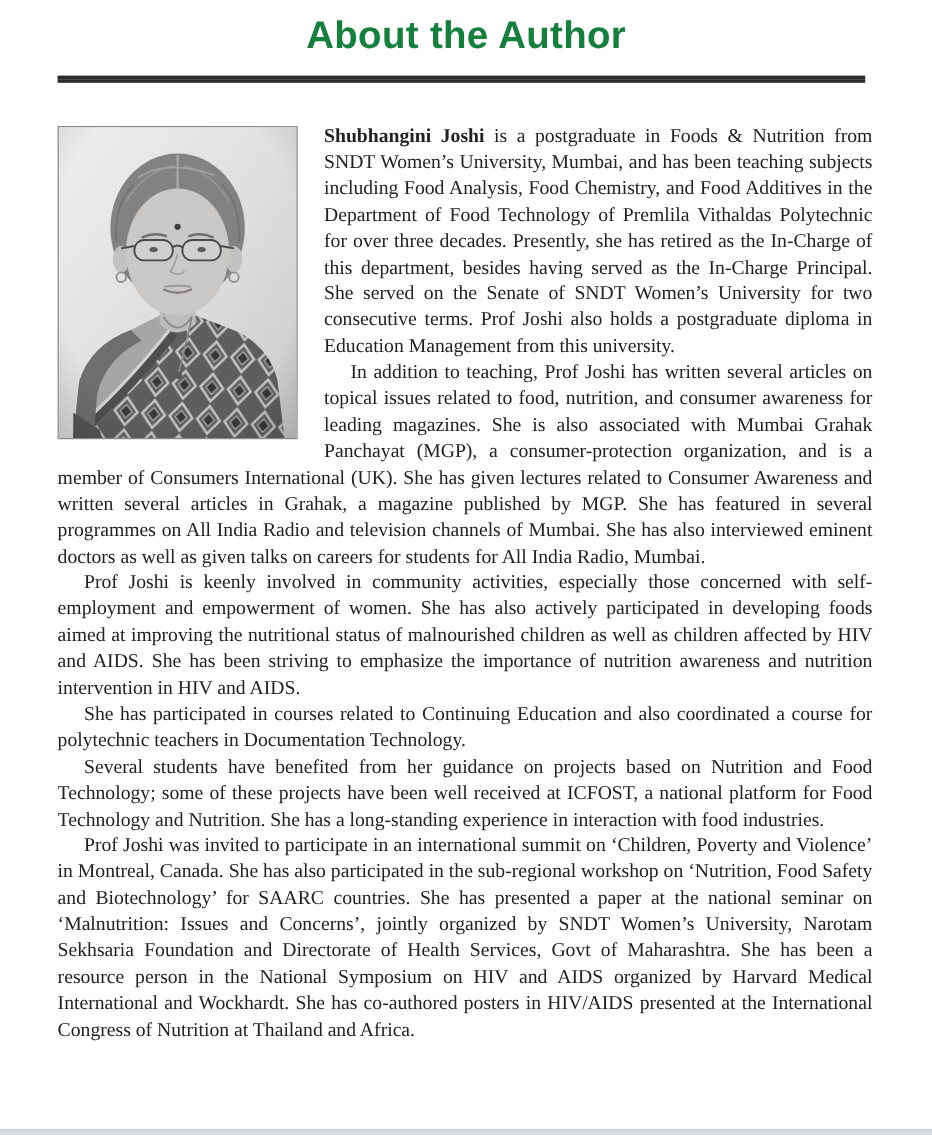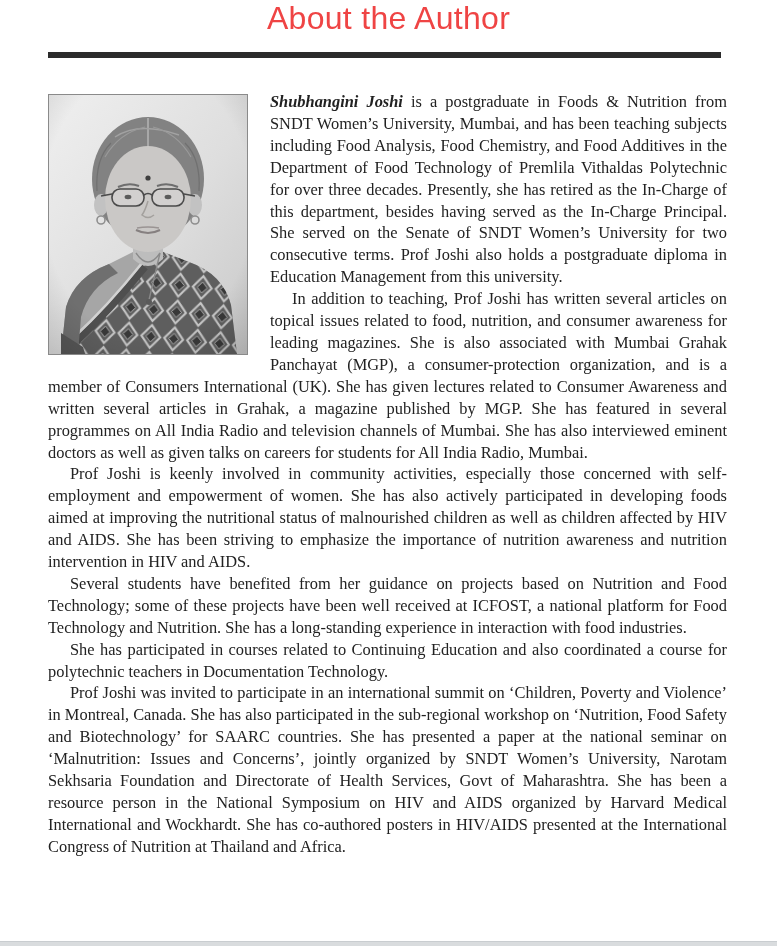--- a/index.html
+++ b/index.html
@@ -10,26 +10,27 @@
     width: 777px;
     height: 946px;
     margin: 0 auto;
     background: #ffffff;
     overflow: hidden;
     font-family: "Liberation Serif", serif;
     color: #1f1f1f;
   }
 
   .page-title {
+    margin-top: 11px;
     text-align: center;
     font-family: "Liberation Sans", sans-serif;
-    font-weight: 400;
+    font-weight: 700;
     font-size: 32px;
     letter-spacing: 0.3px;
-    color: #ef4444;
+    color: #15803d;
   }
 
   .double-rule {
     margin: 15px 56px 0 48px;
     height: 2px;
     border-top: 3px solid #2b2b2b;
     border-bottom: 3px solid #2b2b2b;
   }
 
   .body-text {
@@ -45,21 +46,21 @@
     width: 200px;
     height: 261px;
     margin: 3px 22px 14px 0;
     border: 1px solid #8a8a8a;
     background: #e6e6e6;
   }
   .photo-frame svg { display: block; width: 100%; height: 100%; }
 
   .para { margin: 0; }
   .para.indent { text-indent: 22px; }
-  .para .lead-bold { font-weight: 700; font-style: italic; }
+  .para .lead-bold { font-weight: 700; }
   .para .mag-italic { }
 
   .bottom-edge {
     position: absolute;
     left: 0; right: 0; bottom: 0;
     height: 5px;
     background: #d9dcde;
     border-top: 1px solid #c9cdd0;
   }
 </style>
@@ -150,22 +151,22 @@
         <rect x="0" y="0" width="198" height="259" fill="url(#vig)"></rect>
       </svg>
     </div>
 
     <p class="para"><span class="lead-bold">Shubhangini Joshi</span><span> is a postgraduate in Foods &amp; Nutrition from SNDT Women’s University, Mumbai, and has been teaching subjects including Food Analysis, Food Chemistry, and Food Additives in the Department of Food Technology of Premlila Vithaldas Polytechnic for over three decades. Presently, she has retired as the In-Charge of this department, besides having served as the In-Charge Principal. She served on the Senate of SNDT Women’s University for two consecutive terms. Prof Joshi also holds a postgraduate diploma in Education Management from this university.</span></p>
 
     <p class="para indent"><span>In addition to teaching, Prof Joshi has written several articles on topical issues related to food, nutrition, and consumer awareness for leading magazines. She is also associated with Mumbai Grahak Panchayat (MGP), a consumer-protection organization, and is a member of Consumers International (UK). She has given lectures related to Consumer Awareness and written several articles in </span><span class="mag-italic">Grahak</span><span>, a magazine published by MGP. She has featured in several programmes on All India Radio and television channels of Mumbai. She has also interviewed eminent doctors as well as given talks on careers for students for All India Radio, Mumbai.</span></p>
 
     <p class="para indent">Prof Joshi is keenly involved in community activities, especially those concerned with self-employment and empowerment of women. She has also actively participated in developing foods aimed at improving the nutritional status of malnourished children as well as children affected by HIV and AIDS. She has been striving to emphasize the importance of nutrition awareness and nutrition intervention in HIV and AIDS.</p>
 
+    <p class="para indent">She has participated in courses related to Continuing Education and also coordinated a course for polytechnic teachers in Documentation Technology.</p>
+
     <p class="para indent">Several students have benefited from her guidance on projects based on Nutrition and Food Technology; some of these projects have been well received at ICFOST, a national platform for Food Technology and Nutrition. She has a long-standing experience in interaction with food industries.</p>
-
-    <p class="para indent">She has participated in courses related to Continuing Education and also coordinated a course for polytechnic teachers in Documentation Technology.</p>
 
     <p class="para indent">Prof Joshi was invited to participate in an international summit on ‘Children, Poverty and Violence’ in Montreal, Canada. She has also participated in the sub-regional workshop on ‘Nutrition, Food Safety and Biotechnology’ for SAARC countries. She has presented a paper at the national seminar on ‘Malnutrition: Issues and Concerns’, jointly organized by SNDT Women’s University, Narotam Sekhsaria Foundation and Directorate of Health Services, Govt of Maharashtra. She has been a resource person in the National Symposium on HIV and AIDS organized by Harvard Medical International and Wockhardt. She has co-authored posters in HIV/AIDS presented at the International Congress of Nutrition at Thailand and Africa.</p>
 
   </div>
 
   <div class="bottom-edge"></div>
 </div>
 
 </body></html>

